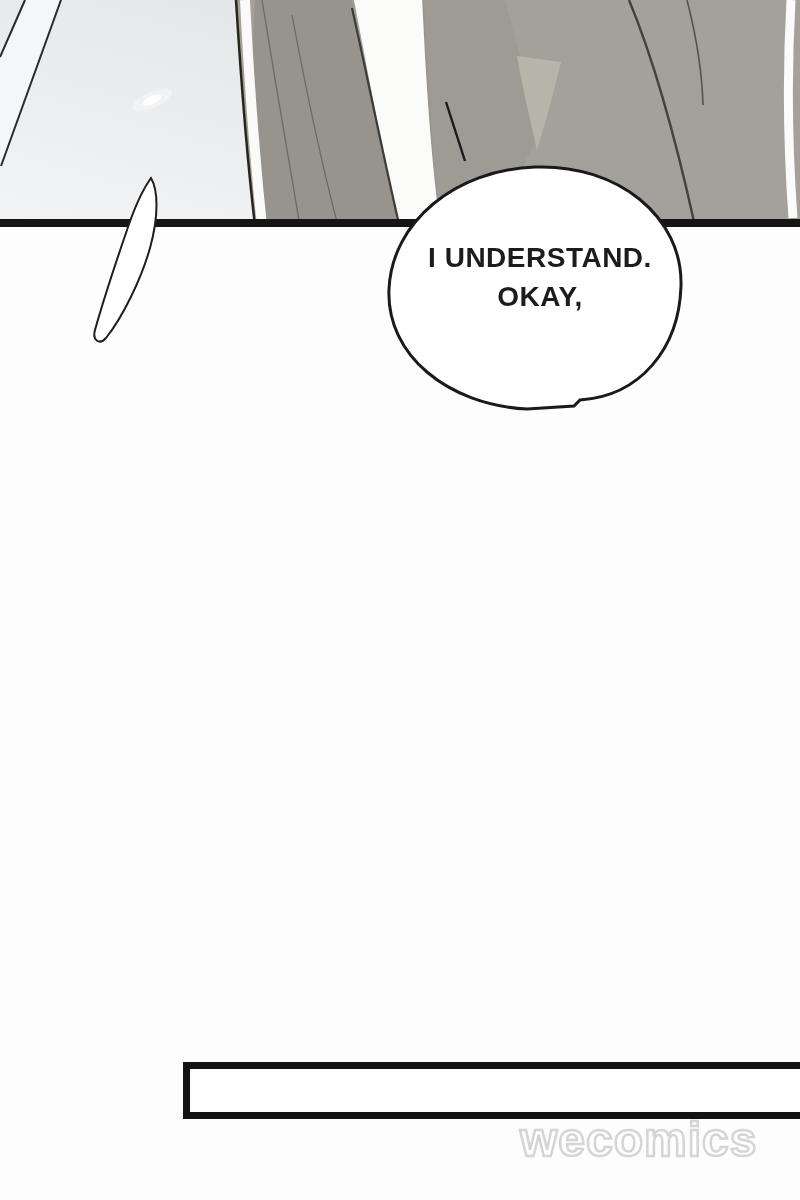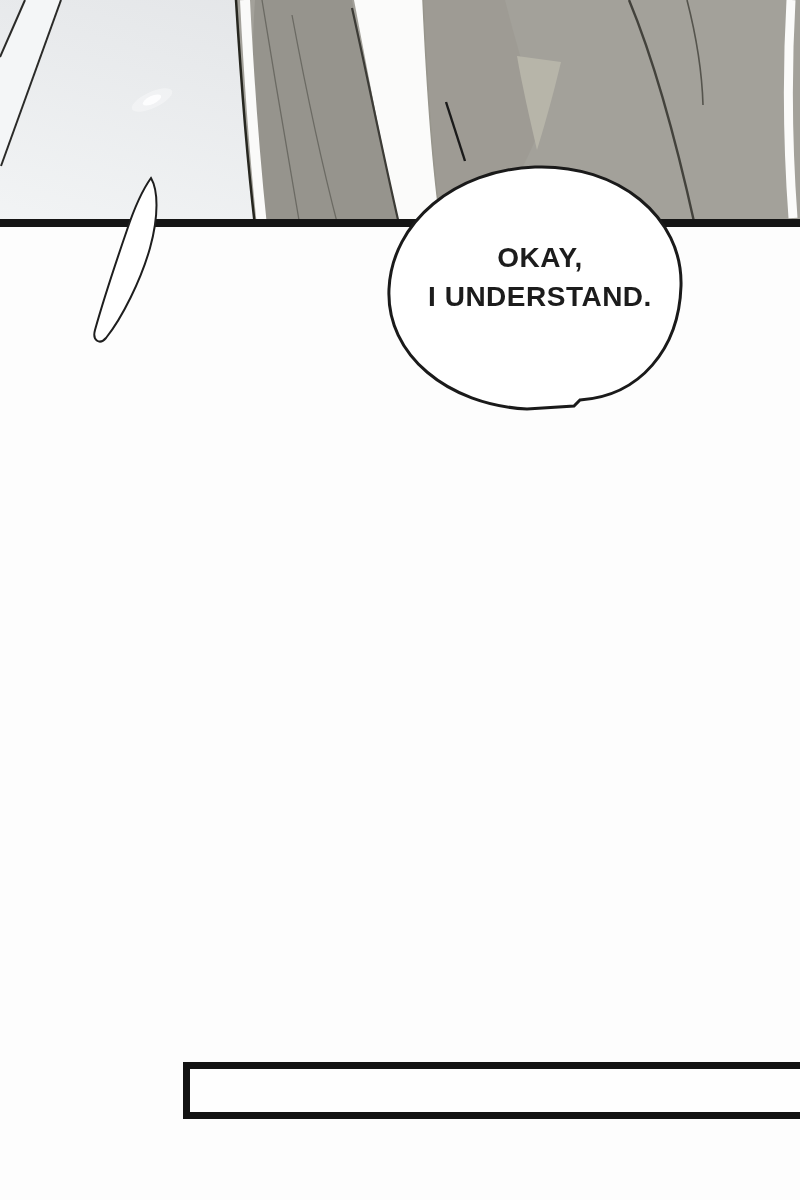--- a/index.html
+++ b/index.html
@@ -112,20 +112,21 @@
 
     <path d="M 535,167
              C 455,170 392,222 389,289
              C 386,355 448,405 527,409
              L 574,406 L 580,400
              C 640,396 679,349 681,286
              C 683,217 618,164 535,167 Z" fill="#ffffff" stroke="#1a1a1a" stroke-width="3"></path>
   </svg>
 
   <div class="bubble-text">
+    <div>I UNDERSTAND.</div>
     <div>OKAY,</div>
-    <div>I UNDERSTAND.</div>
   </div>
 
   <div class="empty-panel"></div>
 
+  <div class="watermark">wecomics</div>
 
 </div>
 
 </body></html>

